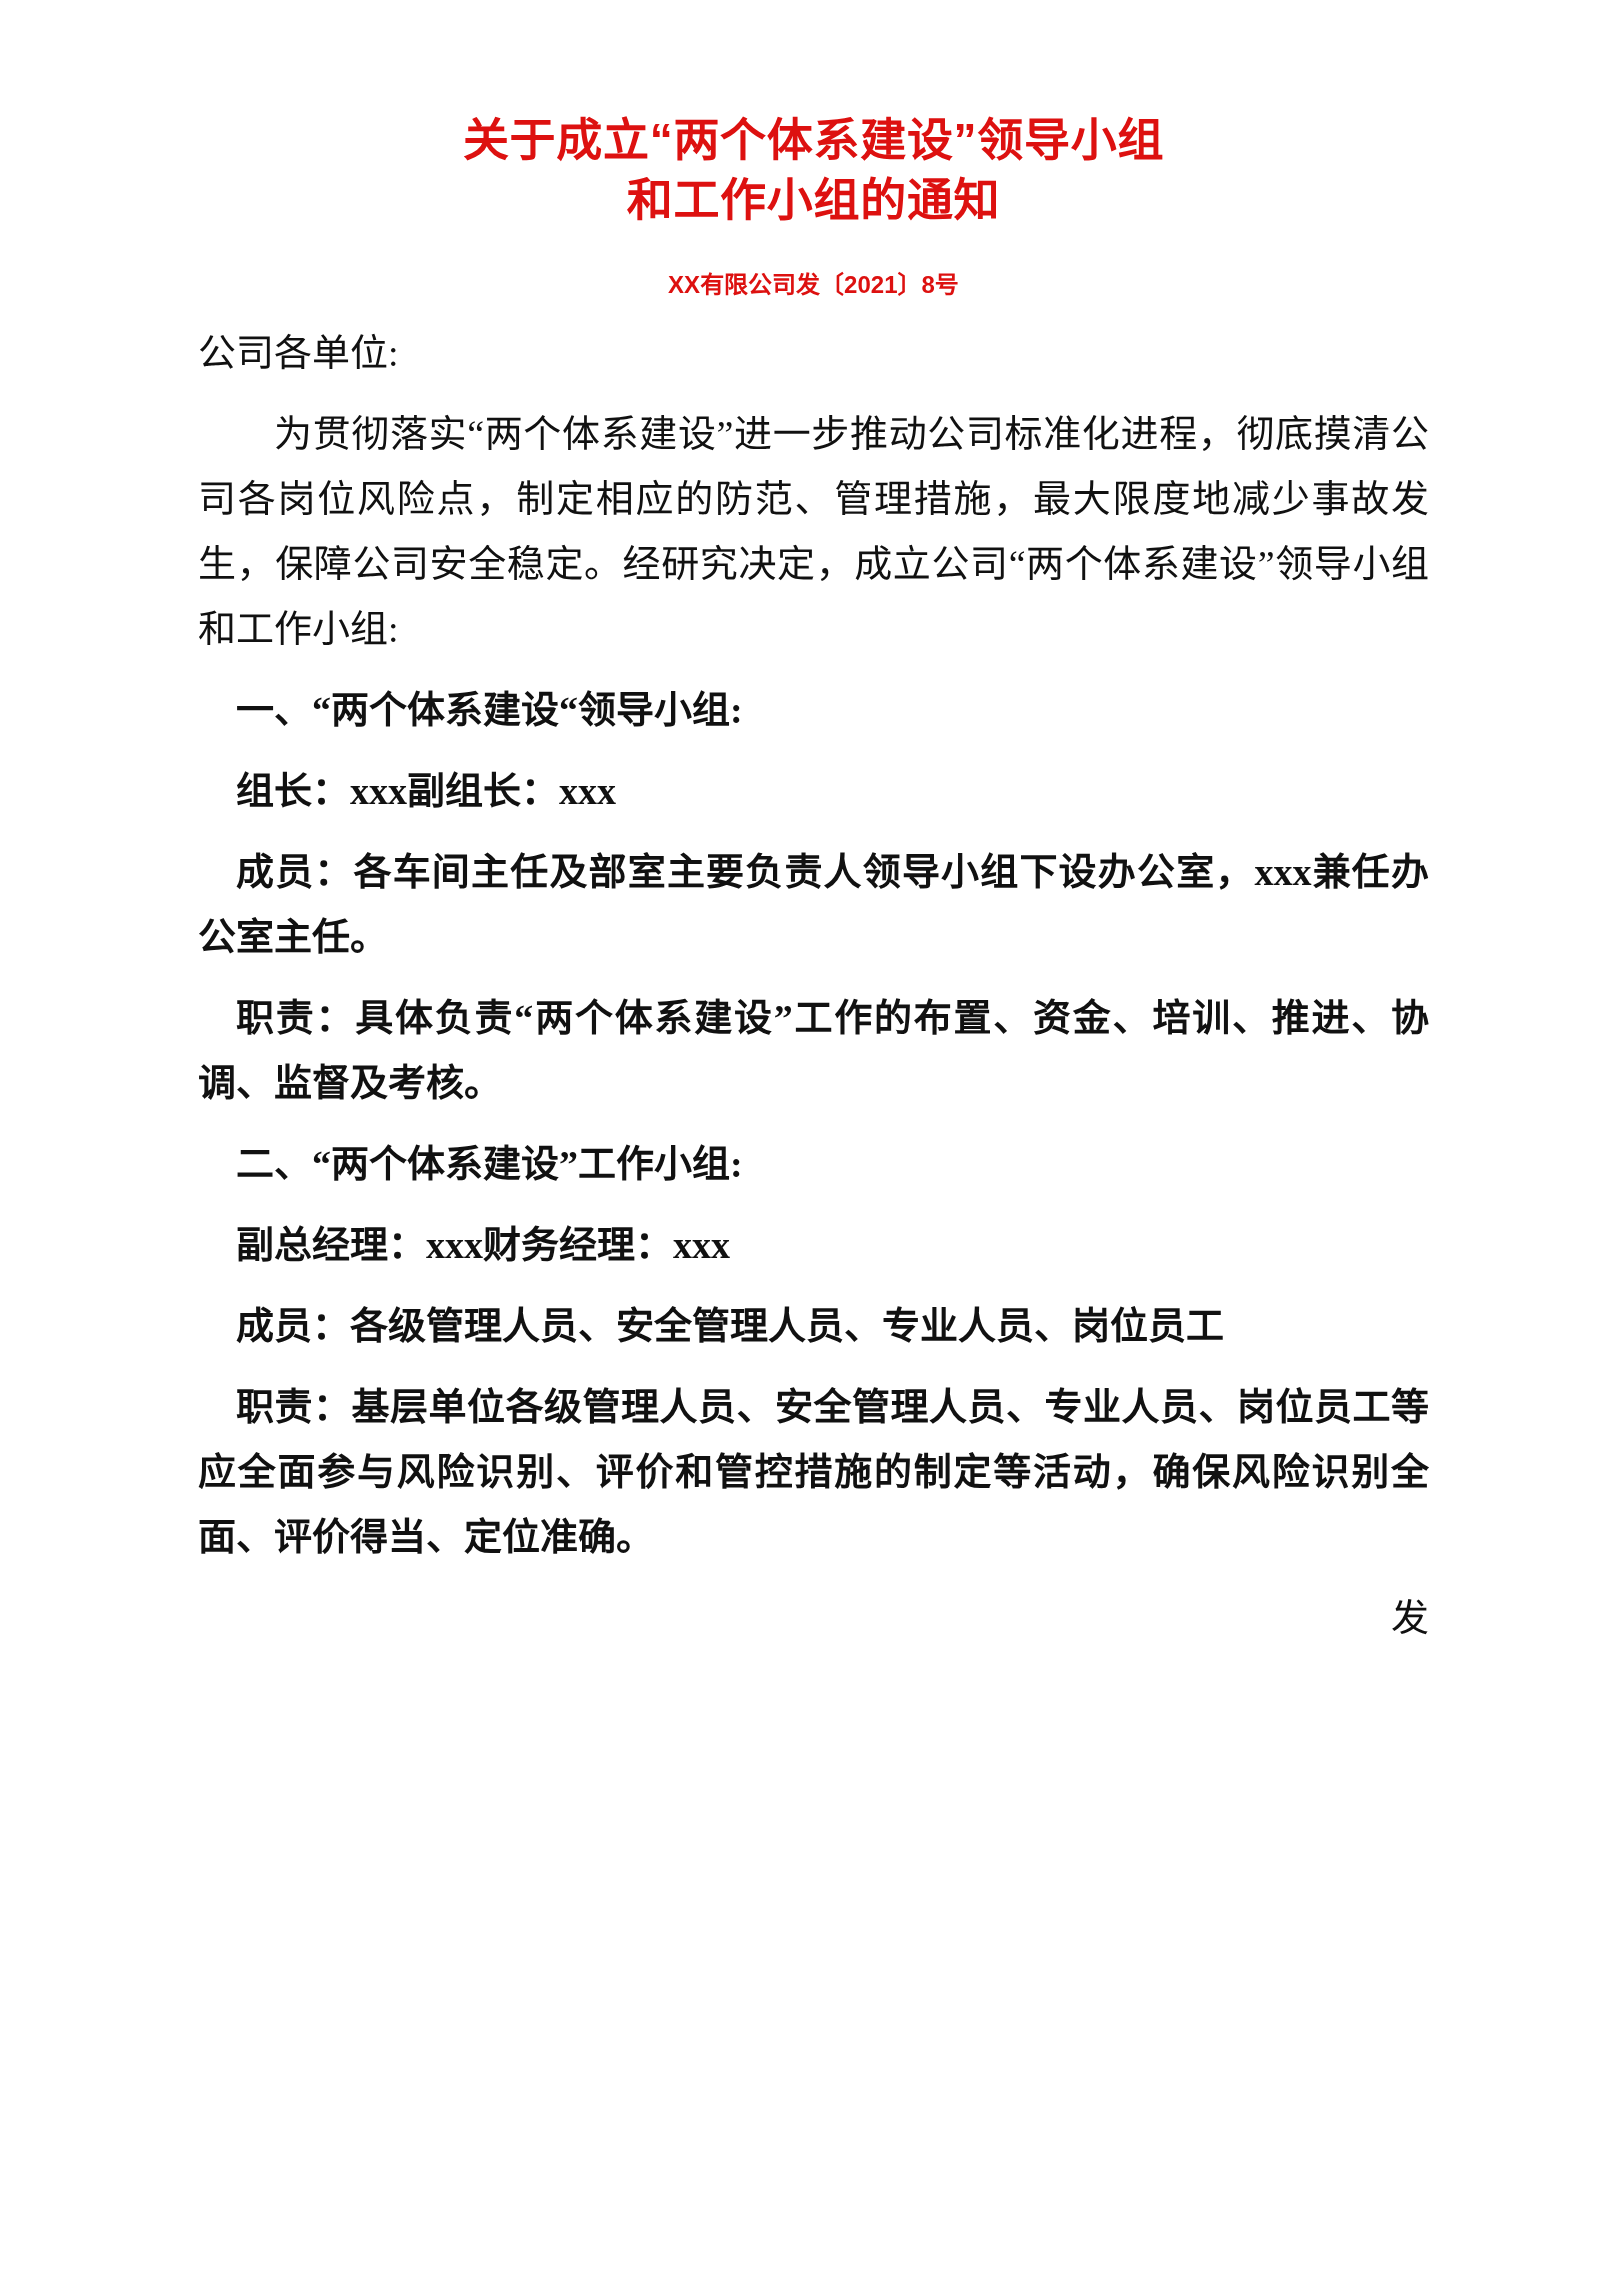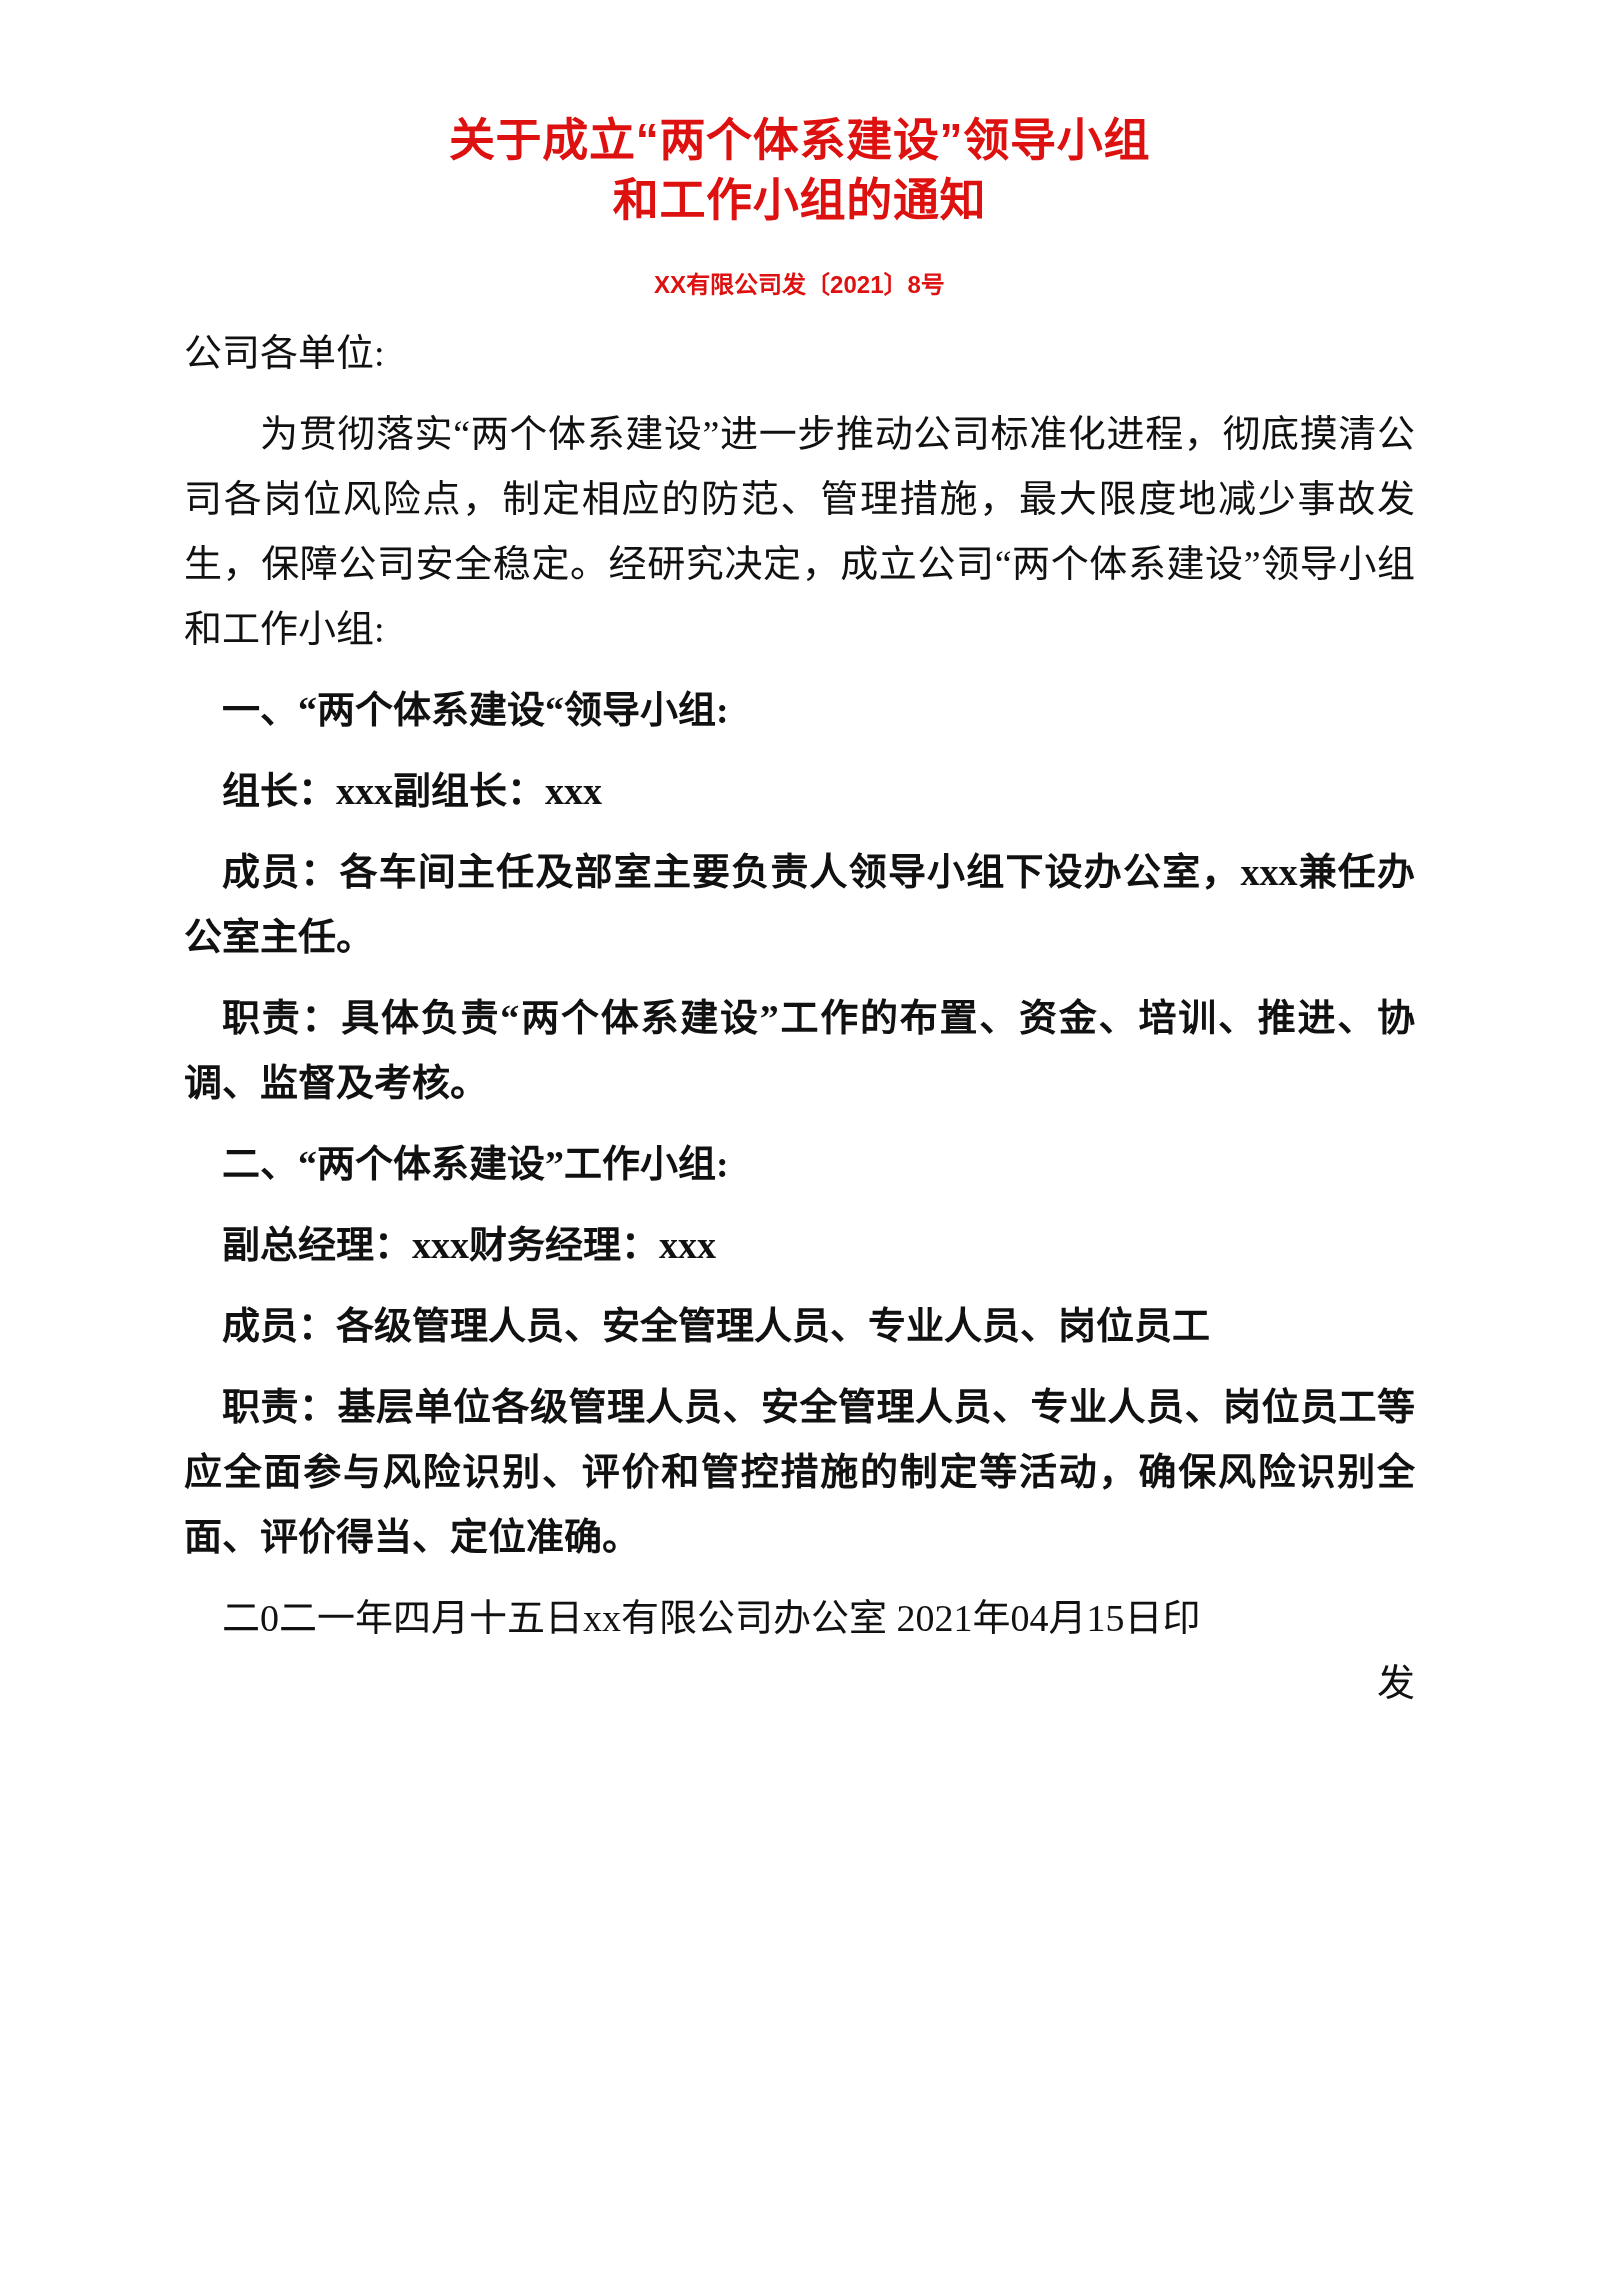--- a/index.html
+++ b/index.html
@@ -16,21 +16,21 @@
     position: relative;
     width: 1624px;
     height: 2295px;
     background: #ffffff;
     margin: 0 auto;
     overflow: hidden;
     box-sizing: border-box;
   }
   .sheet {
     position: absolute;
-    left: 168px;
+    left: 182px;
     top: 0;
     width: 1263px;
   }
 
   
   .title-block {
     padding-top: 110px;
     text-align: center;
   }
   .doc-title-line {
@@ -121,19 +121,19 @@
       <p class="para indent1 nojustify">二、“两个体系建设”工作小组:</p>
 
       <p class="para indent1 nojustify">副总经理：xxx财务经理：xxx</p>
 
 
       <p class="para indent1">成员：各级管理人员、安全管理人员、专业人员、岗位员工</p>
 
       <p class="para indent1">职责：基层单位各级管理人员、安全管理人员、专业人员、岗位员工等应全面参与风险识别、评价和管控措施的制定等活动，确保风险识别全面、评价得当、定位准确。</p>
 
       <p class="para closing">
-        <span>二0二一年四月十五日xx有限公司办公室 2021年04月15日印</span><span class="tail">发</span>
+        <span class="tail">发</span>
       </p>
 
     </div>
   </div>
 </div>
 
 
 </body></html>

